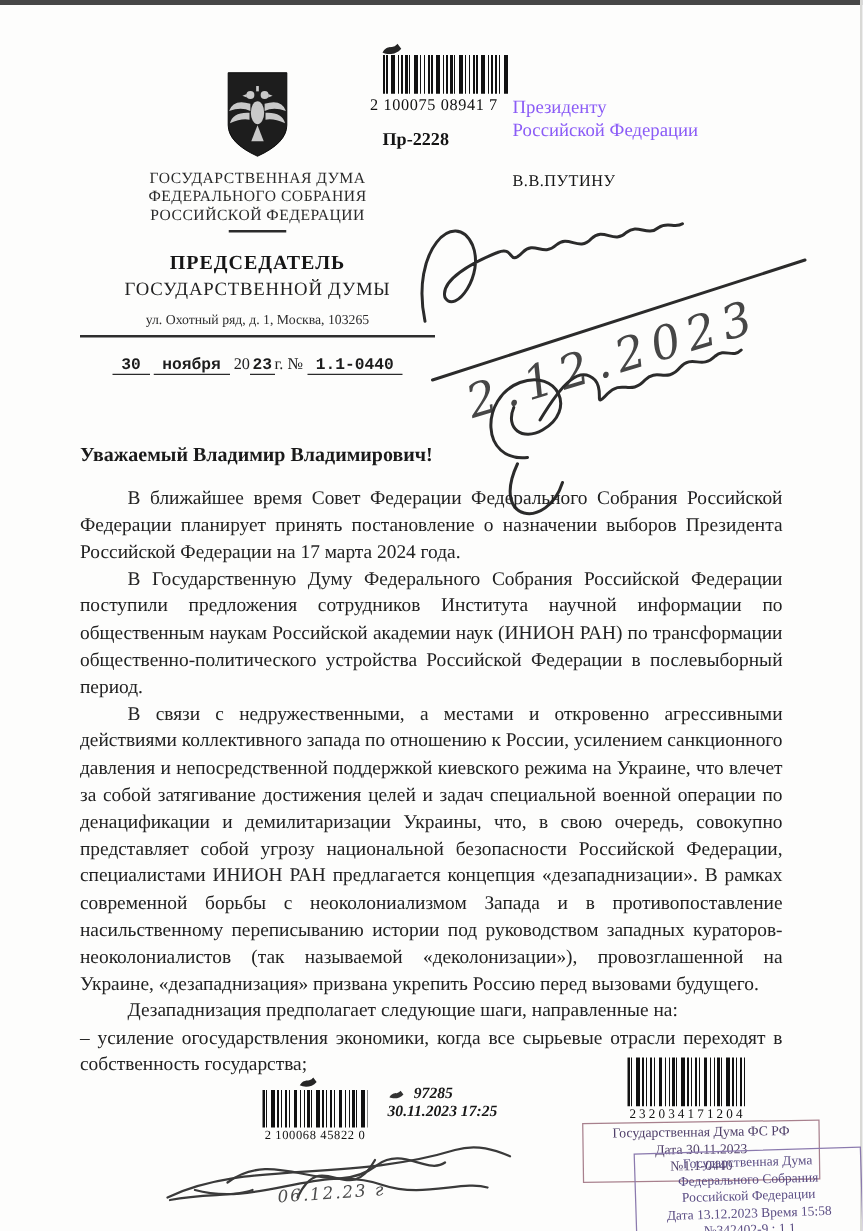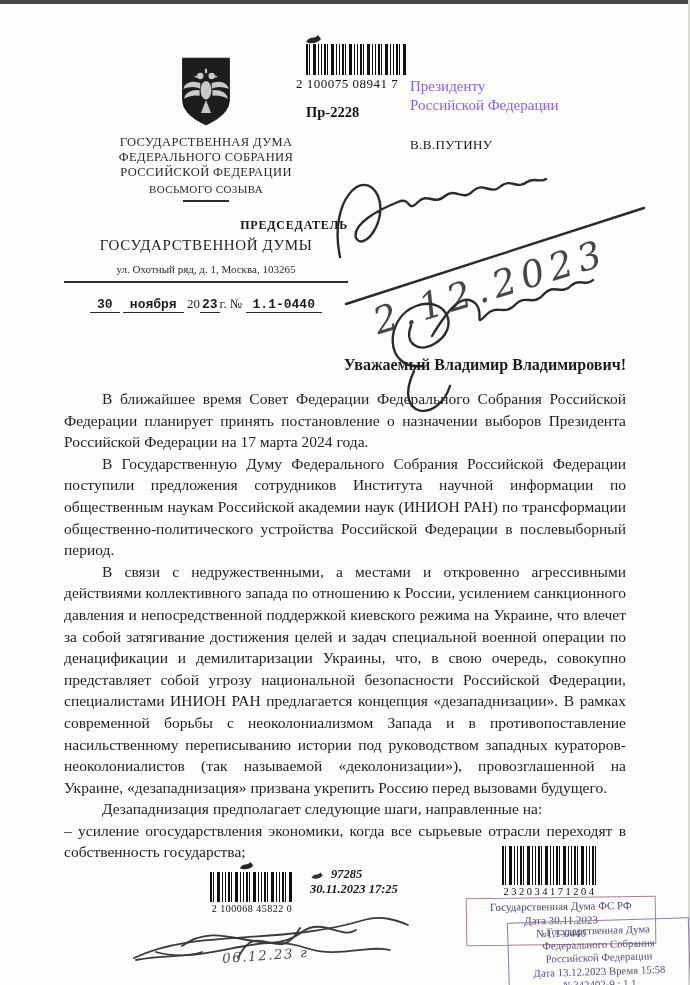--- a/index.html
+++ b/index.html
@@ -10,21 +10,21 @@
   }
   .scan-top{position:absolute;top:0;left:0;width:100%;height:4px;background:#474747;}
   .scan-right{position:absolute;top:0;right:0;width:2px;height:100%;background:#d9d9d6;}
 
   
   .sender-col{position:absolute;left:64px;top:56px;width:284px;text-align:center;}
   .emblem{display:block;margin:0 auto 5px auto;}
   .org-line{font-size:12.5px;line-height:15px;letter-spacing:.4px;color:#2a2a2a;}
   .convocation{font-size:11px;line-height:13px;margin-top:3px;letter-spacing:.4px;color:#2a2a2a;}
   .short-rule{width:46px;border-bottom:2px solid #2b2b2b;margin:4px auto 7px auto;}
-  .post-title{font-size:12px;font-weight:bold;letter-spacing:.8px;margin-top:16px;color:#161616;text-align:right;}
+  .post-title{font-size:16px;font-weight:bold;letter-spacing:.8px;margin-top:16px;color:#161616;}
   .post-subtitle{font-size:15px;letter-spacing:.6px;margin-top:4px;color:#222;}
   .addr{font-size:11px;margin-top:9px;color:#2d2d2d;}
   .long-rule{border-bottom:2px solid #2e2e2e;margin-top:6px;}
   .date-line{margin-top:13px;text-align:center;font-size:13px;white-space:nowrap;color:#222;}
   .typed{font-family:"Liberation Mono", monospace;font-weight:bold;font-size:13px;color:#1c1c1c;}
   .u{border-bottom:1.5px solid #2a2a2a;padding:0 7px;display:inline-block;}
   .u-tight{border-bottom:1.5px solid #2a2a2a;padding:0 2px;display:inline-block;}
 
   
   .barcode{
@@ -46,21 +46,21 @@
   .resolution-svg{position:absolute;left:322px;top:152px;pointer-events:none;}
   .res-date{
     position:absolute;left:368px;top:302px;width:300px;
     transform:rotate(-17deg);transform-origin:left top;
     font-family:"DejaVu Serif", serif;font-style:italic;
     font-size:37px;letter-spacing:6px;color:#2d2d2d;opacity:.88;
   }
 
   
   .body-block{position:absolute;left:64px;top:356px;width:562px;}
-  .salutation{text-align:right;font-weight:bold;font-size:16px;color:#1a1a1a;}
+  .salutation{text-align:left;font-weight:bold;font-size:16px;color:#1a1a1a;}
   .body-block p{margin:0;font-size:15.5px;line-height:21.6px;text-align:justify;text-indent:38px;color:#222;}
   .body-block p.first{margin-top:14px;}
   .body-block p.no-indent{text-indent:0;}
 
   
   .bc-bl{position:absolute;left:210px;top:872px;width:84px;height:30px;}
   .bc-bl-digits{position:absolute;left:196px;top:903px;width:112px;text-align:center;font-size:10px;letter-spacing:.5px;color:#111;}
   .bc-bl-mark{position:absolute;left:238px;top:860px;}
   .reg-note{position:absolute;left:310px;top:867px;font-size:12.5px;font-weight:bold;line-height:15px;color:#161616;font-style:italic;}
   .reg-note .mark{display:inline-block;vertical-align:middle;margin-right:6px;}
@@ -105,21 +105,20 @@
         <path d="M53 38 Q72 32 77 46 Q63 41 53 46 Z"></path>
         <path d="M36 48 Q17 47 14 60 Q27 54 36 56 Z"></path>
         <path d="M54 48 Q73 47 76 60 Q63 54 54 56 Z"></path>
         <path d="M45 62 L38 80 L52 80 Z"></path>
         <rect x="41" y="40" width="8" height="3" opacity=".5"></rect>
       </g>
     </svg>
     <div class="org-line">ГОСУДАРСТВЕННАЯ ДУМА</div>
     <div class="org-line">ФЕДЕРАЛЬНОГО СОБРАНИЯ</div>
     <div class="org-line">РОССИЙСКОЙ ФЕДЕРАЦИИ</div>
-    <div class="convocation">ВОСЬМОГО СОЗЫВА</div>
     <div class="short-rule"></div>
     <div class="post-title">ПРЕДСЕДАТЕЛЬ</div>
     <div class="post-subtitle">ГОСУДАРСТВЕННОЙ ДУМЫ</div>
     <div class="addr">ул. Охотный ряд, д. 1, Москва, 103265</div>
     <div class="long-rule"></div>
     <div class="date-line">
       <span class="u typed">30</span>
       <span class="u typed">ноября</span>
       <span>20</span><span class="u-tight typed">23</span><span>г.</span>
       <span>№</span>

